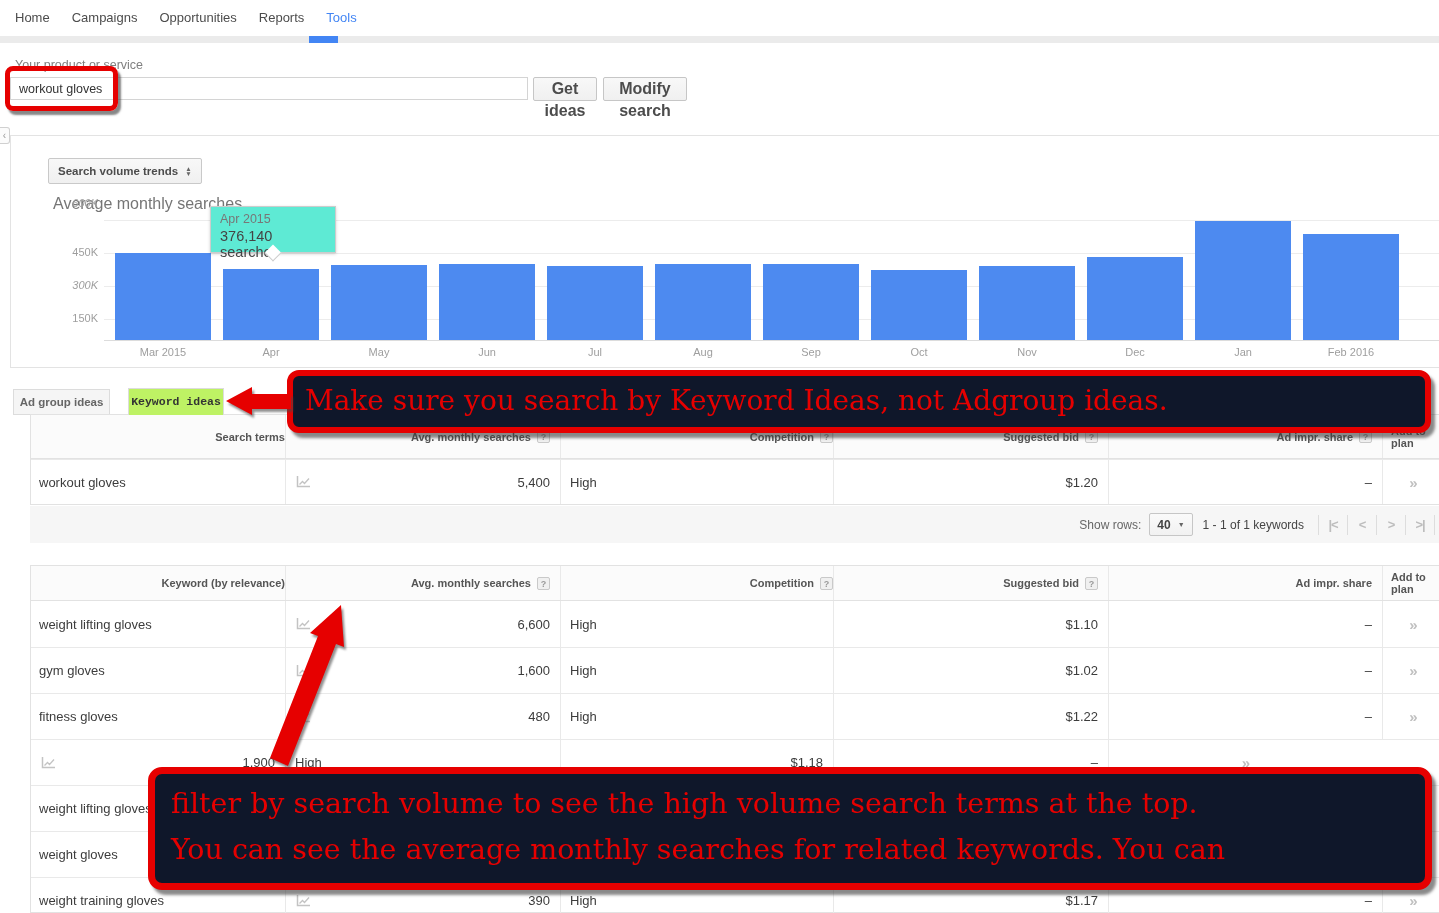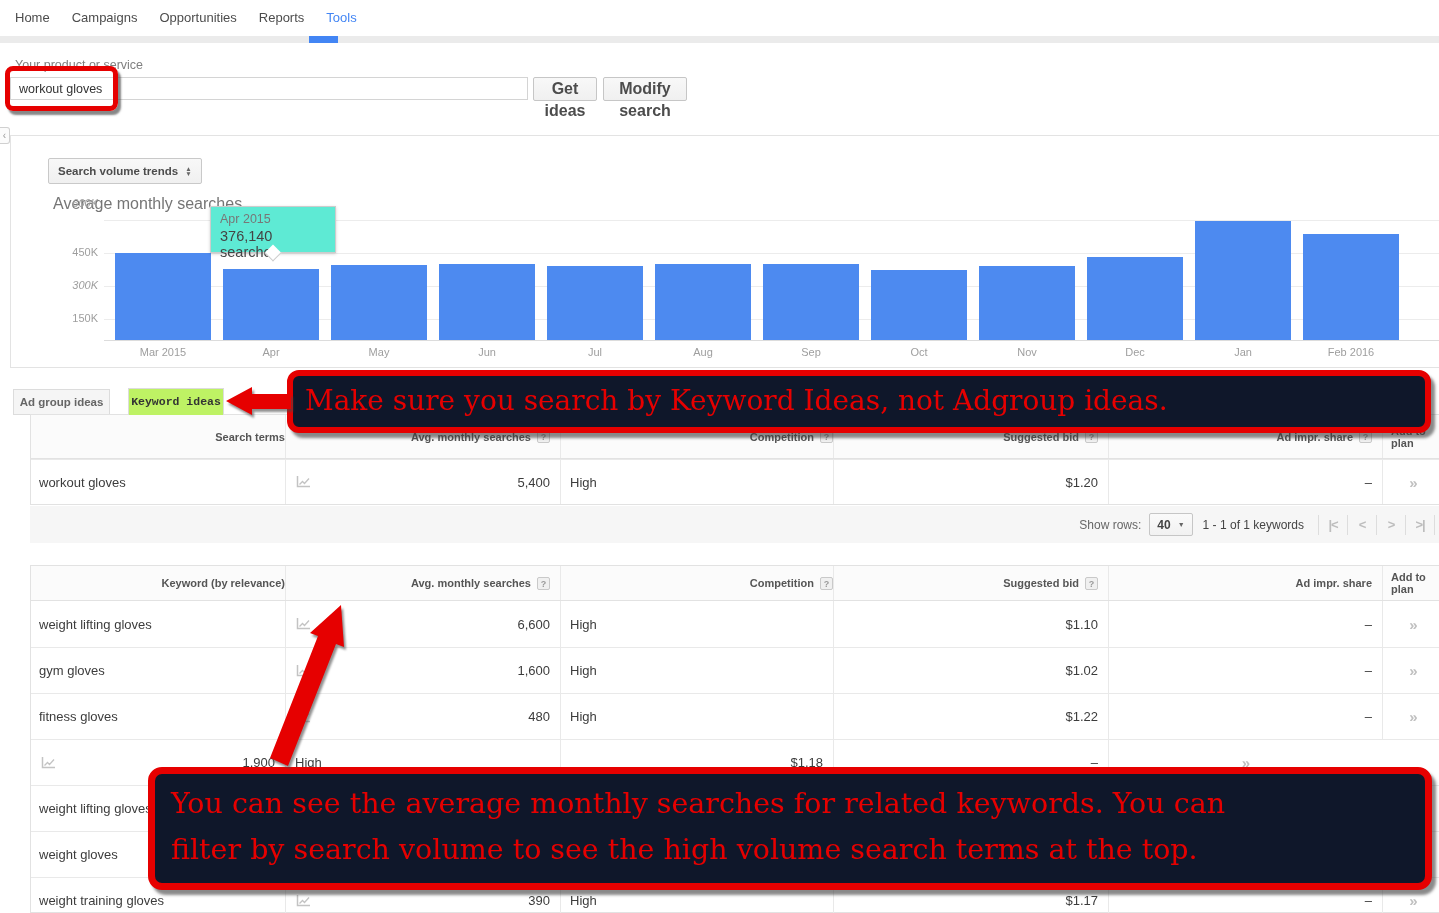--- a/index.html
+++ b/index.html
@@ -397,22 +397,22 @@
     <div class="cell c-add">»</div>
       </div>
     </div>
 </div>
 
 <div class="anno anno1">
   <span>Make sure you search by Keyword Ideas, not Adgroup ideas.</span>
 </div>
 
 <div class="anno anno2">
+  <div>filter by search volume to see the high volume search terms at the top.</div>
   <div>You can see the average monthly searches for related keywords. You can</div>
-  <div>filter by search volume to see the high volume search terms at the top.</div>
 </div>
 
 <svg class="arrow-layer" width="1439" height="913">
   <g fill="#e60000" filter="drop-shadow(2px 3px 1px rgba(70,70,70,0.6))">
     <polygon points="226,401 252,387 252,394 291,394 291,409 252,409 252,415"></polygon>
     <polygon points="341,605 344,647 336,644 288,766 270,758 318,636 310,633"></polygon>
   </g>
 </svg>
 
 </body></html>

